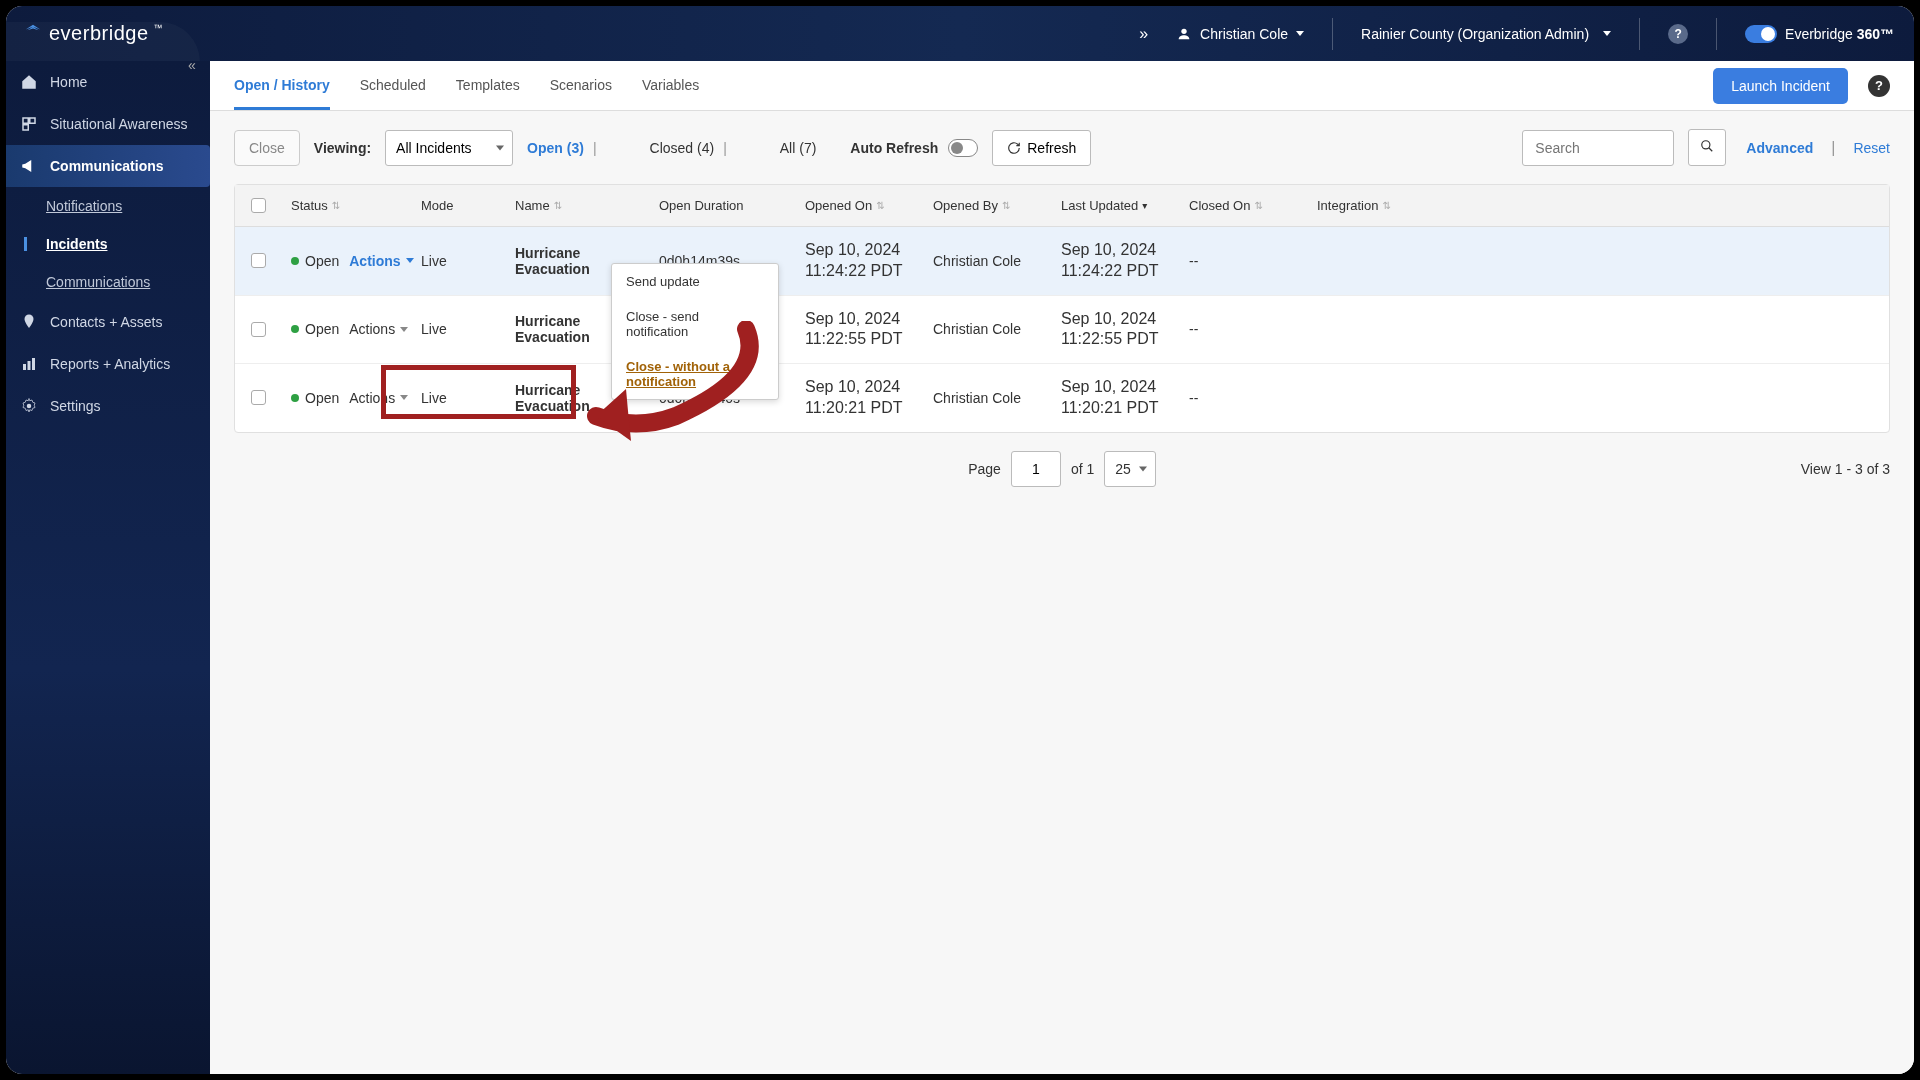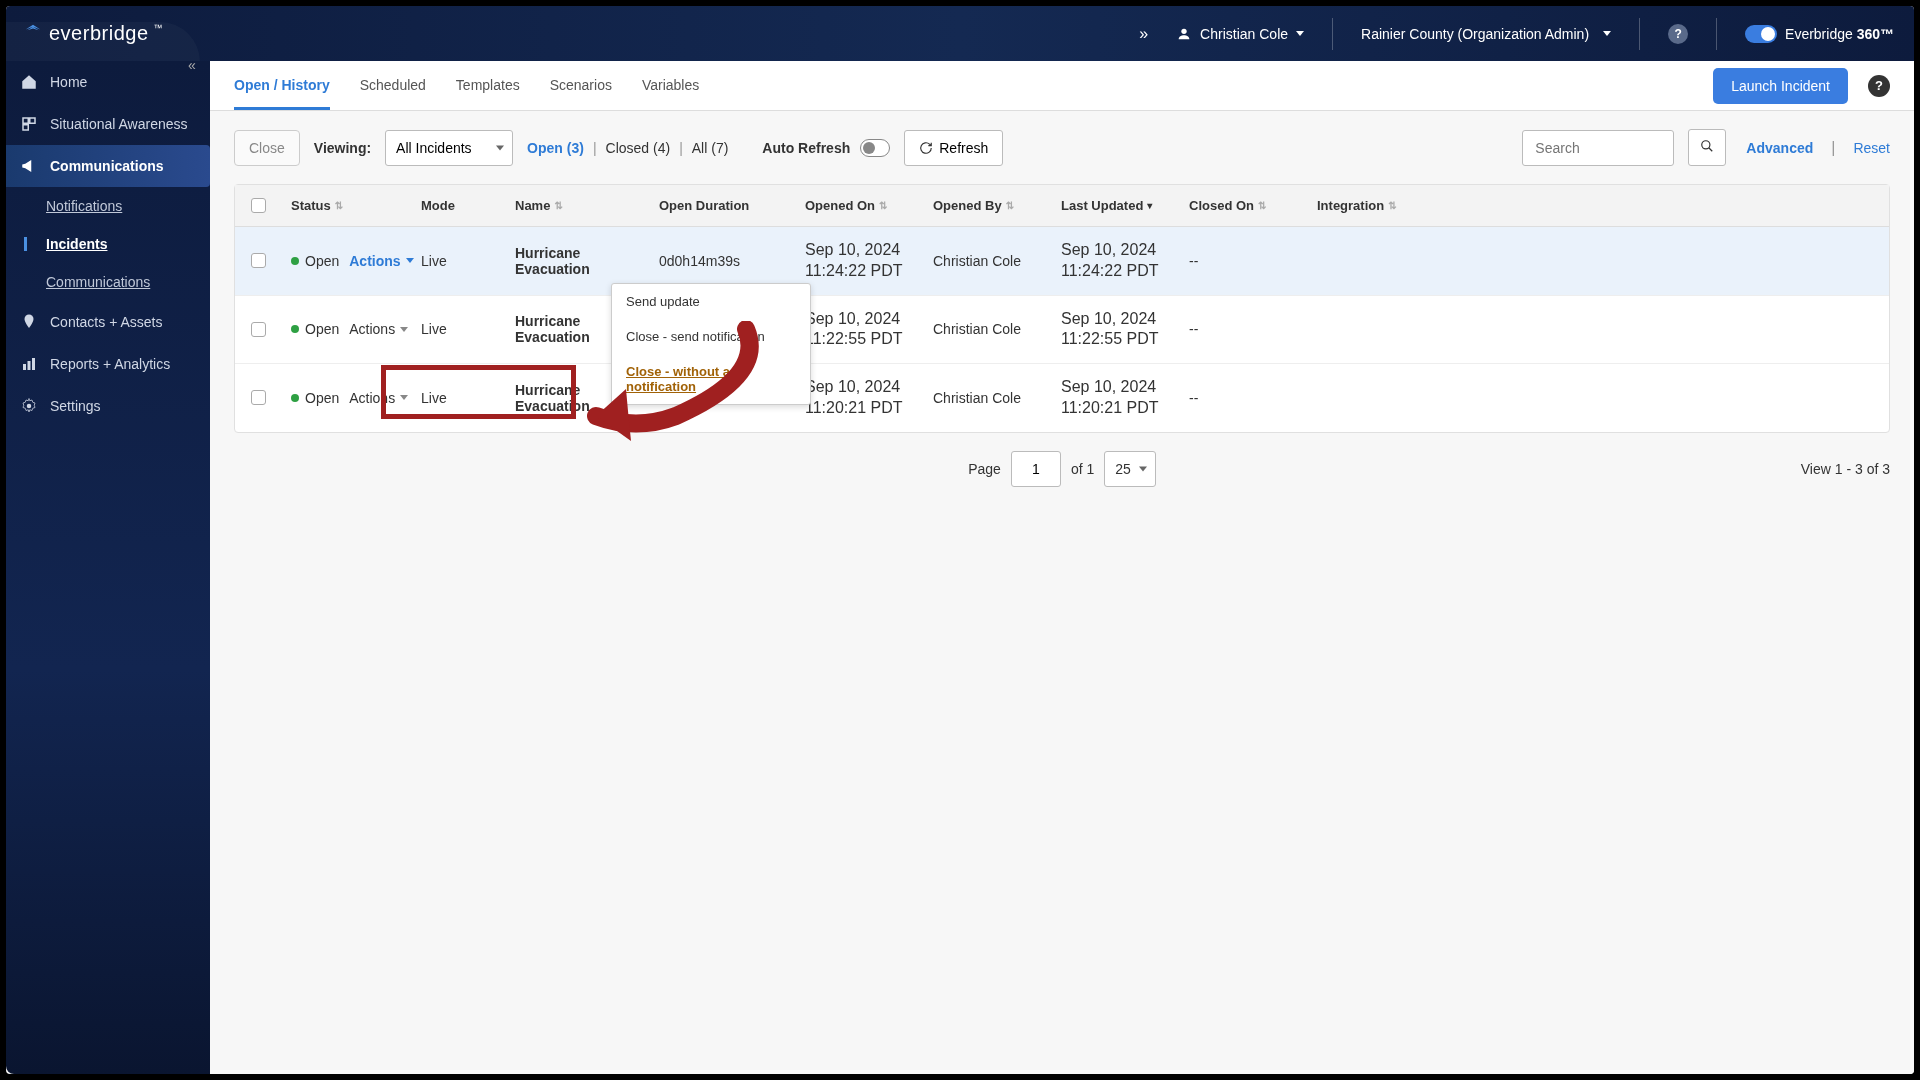--- a/index.html
+++ b/index.html
@@ -1,17 +1,17 @@
 <!DOCTYPE html>
 <html><head>
 <meta charset="utf-8">
 <style>
 * { margin: 0; padding: 0; box-sizing: border-box; font-family: Arial, Helvetica, sans-serif; }
 body { background: #000; width: 1920px; height: 1080px; overflow: hidden; padding: 6px; }
-.app { width: 100%; height: 100%; background: #f5f5f5; border-radius: 4px; overflow: hidden; display: flex; flex-direction: column; }
+.app { width: 100%; height: 100%; background: #f5f5f5; border-radius: 16px; overflow: hidden; display: flex; flex-direction: column; }
 
 
 .topbar { height: 55px; background: linear-gradient(to right, #0d1b3d, #142952, #0d1b3d); display: flex; align-items: center; color: #fff; font-size: 14px; }
 .logo-area { width: 204px; padding: 0 10px; position: relative; }
 .logo-tab { position: absolute; top: 0; left: 0; right: 10px; height: 55px; background: rgba(255,255,255,0.03); border-top-right-radius: 40px; border-bottom-right-radius: 15px; }
 .logo { position: relative; display: flex; align-items: center; gap: 5px; padding-left: 6px; }
 .logo svg { width: 22px; height: 22px; }
 .logo-text { font-size: 20px; font-weight: 300; letter-spacing: 0.5px; }
 .logo-tm { font-size: 9px; position: relative; top: -6px; }
 .top-center { flex: 1; display: flex; justify-content: flex-end; align-items: center; gap: 28px; padding-right: 20px; }
@@ -50,35 +50,35 @@
 .help-dark { width: 22px; height: 22px; border-radius: 50%; background: #333; color: #fff; display: flex; align-items: center; justify-content: center; font-size: 13px; font-weight: bold; margin-left: 20px; }
 
 
 .toolbar { display: flex; align-items: center; padding: 18px 24px; gap: 14px; }
 .close-btn { border: 1px solid #ccc; background: #fafafa; color: #888; padding: 9px 14px; font-size: 14px; border-radius: 4px; cursor: default; }
 .viewing-label { font-size: 14px; color: #333; font-weight: bold; }
 .select-box { border: 1px solid #bbb; background: #fff; padding: 9px 24px 9px 10px; font-size: 14px; border-radius: 3px; position: relative; min-width: 128px; cursor: pointer; }
 .select-box::after { content: ''; position: absolute; right: 8px; top: 50%; transform: translateY(-50%); border-left: 4px solid transparent; border-right: 4px solid transparent; border-top: 5px solid #666; }
 .filters { display: flex; align-items: center; gap: 5px; font-size: 14px; }
 .filter-link { color: #2e7bd6; font-weight: bold; cursor: pointer; }
-.filter-plain { color: #333; cursor: pointer; }
+.filter-plain { color: #333; cursor: pointer; margin-left: 44px; }
 .filter-sep { color: #999; margin: 0 4px; }
 .auto-refresh { display: flex; align-items: center; gap: 10px; font-size: 14px; font-weight: bold; color: #333; margin-left: 20px; }
 .toggle-off { width: 30px; height: 18px; border: 1px solid #888; border-radius: 10px; position: relative; background: #fff; }
 .toggle-off::after { content: ''; position: absolute; left: 2px; top: 2px; width: 12px; height: 12px; background: #888; border-radius: 50%; }
 .refresh-btn { border: 1px solid #bbb; background: #fff; padding: 9px 14px; font-size: 14px; border-radius: 3px; display: flex; align-items: center; gap: 6px; cursor: pointer; }
 .spacer { flex: 1; }
 .search-box { border: 1px solid #bbb; border-radius: 3px; padding: 9px 12px; font-size: 14px; width: 152px; }
 .search-btn { border: 1px solid #bbb; background: #fff; padding: 9px 11px; border-radius: 3px; cursor: pointer; }
 .adv-link { color: #2e7bd6; font-weight: bold; font-size: 14px; cursor: pointer; margin-left: 6px; }
 .reset-link { color: #2e7bd6; font-size: 14px; cursor: pointer; }
 
 
 .table-wrap { margin: 0 24px; background: #fff; border: 1px solid #e0e0e0; border-radius: 4px; overflow: visible; }
-.thead { display: flex; background: #f3f3f3; border-bottom: 1px solid #ddd; font-size: 13px; font-weight: bold; color: #333; }
+.thead { display: flex; background: #f3f3f3; border-bottom: 1px solid #ddd; font-size: 13px; font-weight: normal; color: #333; }
 .th, .td { padding: 13px 10px; display: flex; align-items: center; }
 .col-chk { width: 46px; justify-content: center; }
 .col-status { width: 130px; }
 .col-mode { width: 94px; }
 .col-name { width: 144px; }
 .col-dur { width: 146px; }
 .col-opened { width: 128px; }
 .col-by { width: 128px; }
 .col-upd { width: 128px; }
 .col-closed { width: 128px; }
@@ -90,21 +90,21 @@
 .status-cell { display: flex; align-items: center; gap: 6px; }
 .dot-green { width: 8px; height: 8px; background: #2ea043; border-radius: 50%; }
 .actions-link { color: #2e7bd6; font-weight: bold; cursor: pointer; display: flex; align-items: center; gap: 5px; margin-left: 4px; }
 .chev { border-left: 4px solid transparent; border-right: 4px solid transparent; border-top: 5px solid #2e7bd6; }
 .chev-gray { border-top-color: #888; }
 .name-bold { font-weight: bold; }
 .chk { width: 15px; height: 15px; border: 1px solid #aaa; border-radius: 3px; background: #fff; }
 .time-cell { font-size: 16px; line-height: 1.3; }
 
 
-.dropdown { position: absolute; top: 56px; left: 376px; width: 200px; background: #fff; border: 1px solid #ccc; border-radius: 3px; box-shadow: 0 2px 6px rgba(0,0,0,0.15); z-index: 10; }
+.dropdown { position: absolute; top: 36px; left: 376px; width: 168px; background: #fff; border: 1px solid #ccc; border-radius: 3px; box-shadow: 0 2px 6px rgba(0,0,0,0.15); z-index: 10; }
 .dd-item { padding: 10px 14px; font-size: 13px; color: #333; cursor: pointer; }
 .dd-item.highlighted { color: #a16207; font-weight: bold; text-decoration: underline; }
 .dd-border-red { border: 5px solid #a02020; position: absolute; top: 304px; left: 375px; width: 195px; height: 54px; z-index: 20; pointer-events: none; }
 
 
 .arrow-svg { position: absolute; top: 260px; left: 570px; z-index: 25; pointer-events: none; }
 
 
 .pagination { display: flex; align-items: center; padding: 18px 24px 0; font-size: 14px; color: #333; }
 .pag-center { flex: 1; display: flex; align-items: center; justify-content: center; gap: 10px; }

